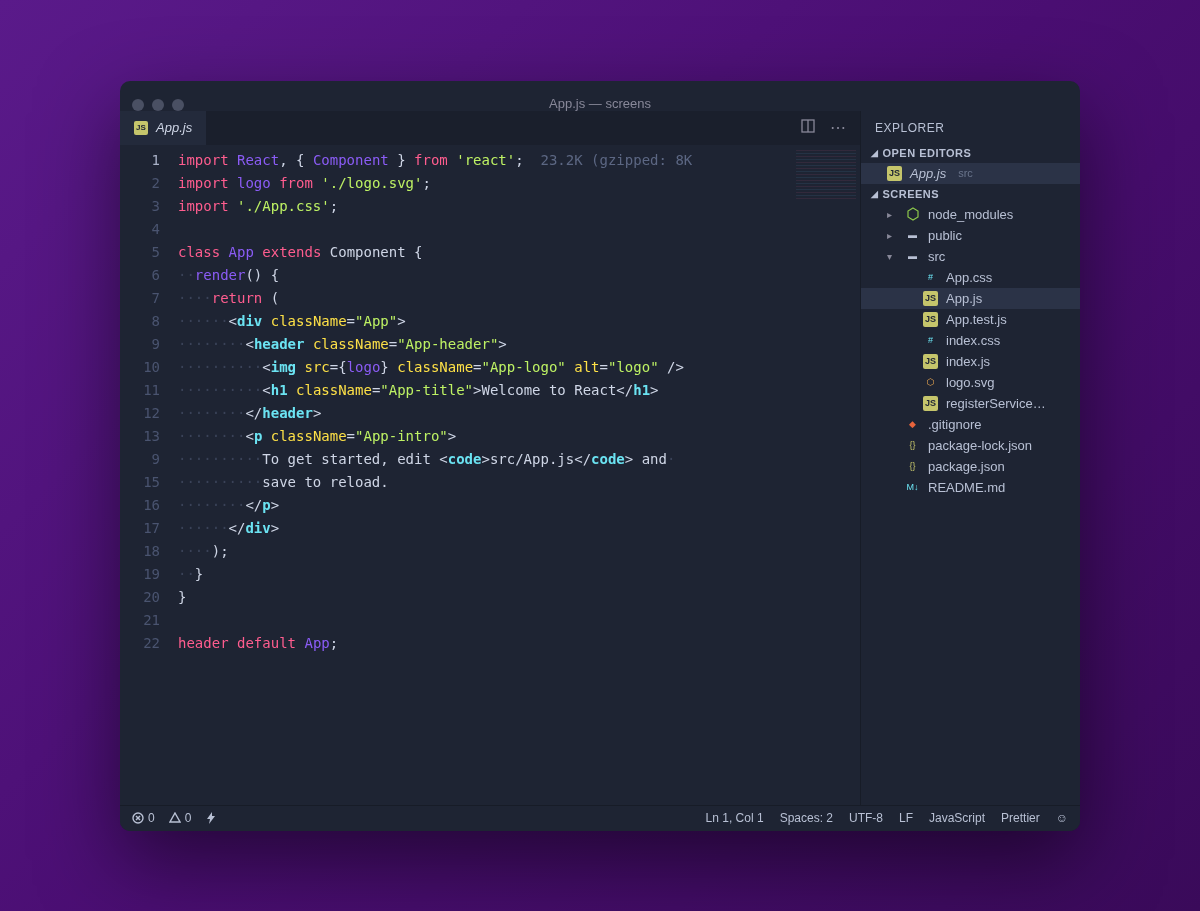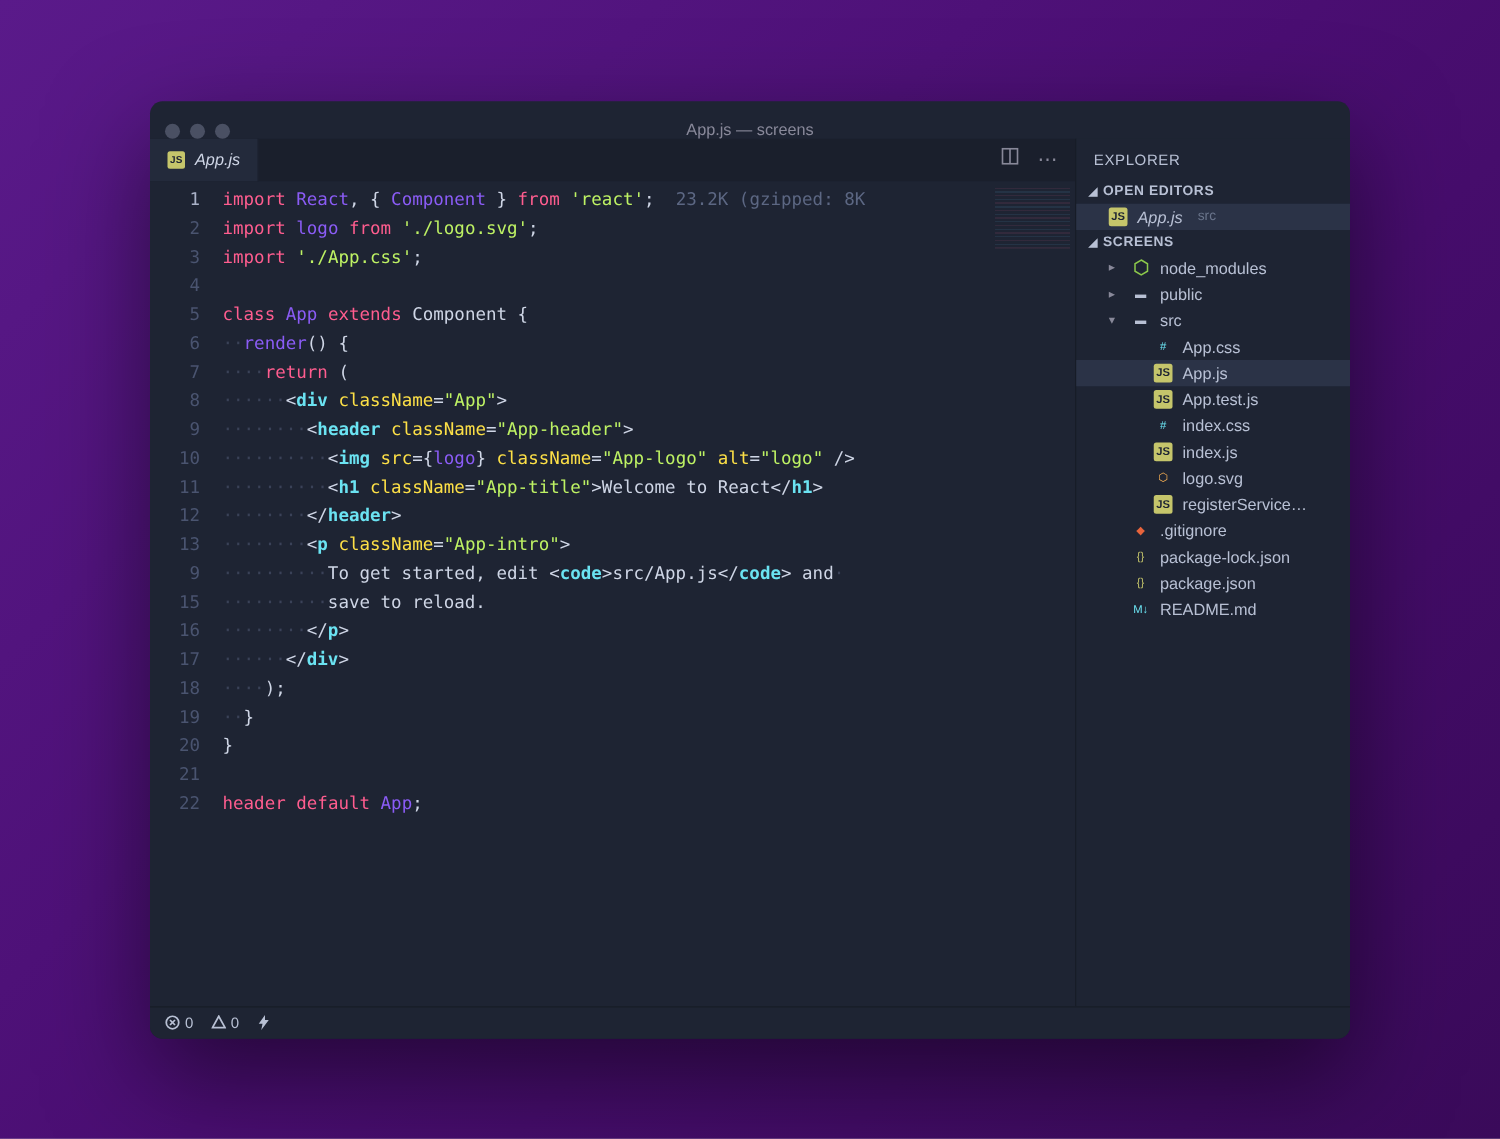--- a/index.html
+++ b/index.html
@@ -341,15 +341,24 @@
       <svg width="12" height="12" viewBox="0 0 12 12">
           <path d="M6 1 L11 10 L1 10 Z" fill="none" stroke="currentColor" stroke-width="1.4"></path>
         </svg>
       <span>0</span>
     </span>
     <span class="status-item">
       <svg width="12" height="14" viewBox="0 0 12 14">
           <path d="M7 1 L2 8 L5 8 L4 13 L10 5 L7 5 Z" fill="currentColor"></path>
         </svg>
     </span>
+    <div class="right">
+      <span>Ln 1, Col 1</span>
+      <span>Spaces: 2</span>
+      <span>UTF-8</span>
+      <span>LF</span>
+      <span>JavaScript</span>
+      <span>Prettier</span>
+      <span>☺</span>
+    </div>
   </div>
 
 </div>
 
 </body></html>

